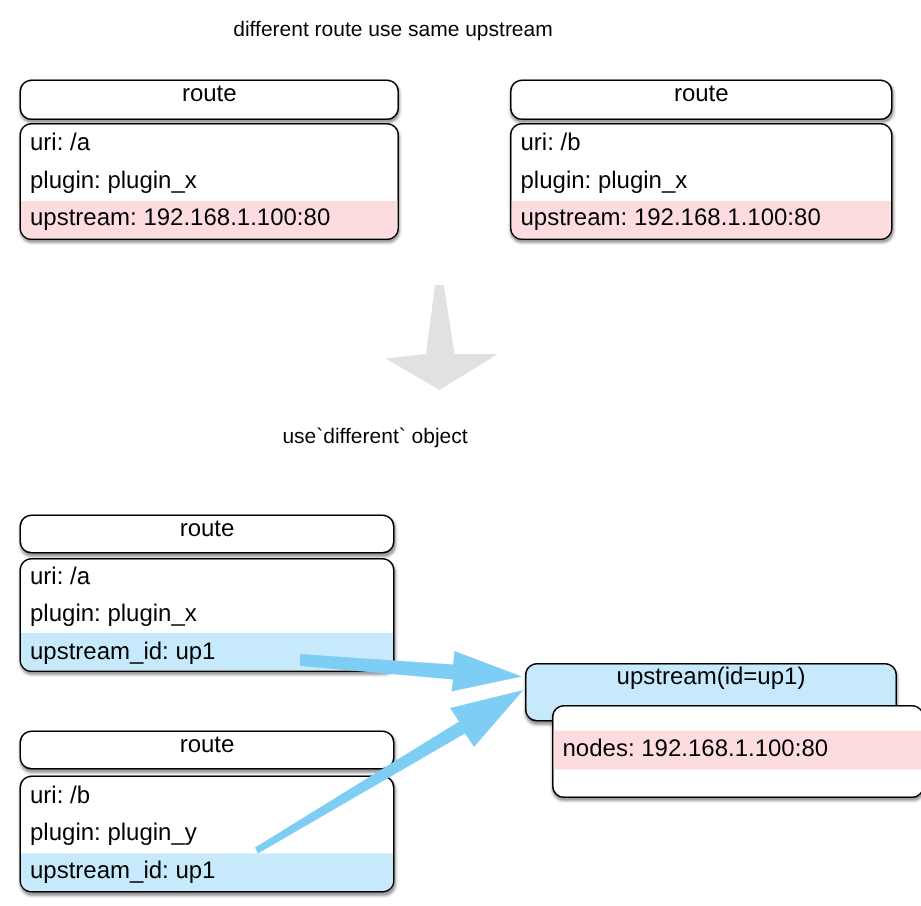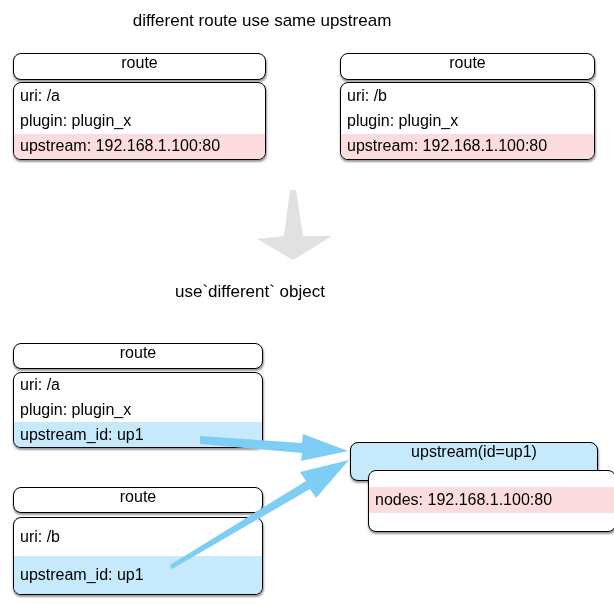--- a/index.html
+++ b/index.html
@@ -8,21 +8,21 @@
     position: relative;
     width: 614px;
     height: 604px;
     background: #ffffff;
     font-family: "Liberation Sans", sans-serif;
     color: #000;
     overflow: hidden;
   }
   .caption {
     position: absolute;
-    font-size: 17px;
+    font-size: 14px;
     text-align: center;
     color: #000;
   }
   .caption.title { top: 11px; left: 2px; width: 520px; }
   .caption.subtitle { top: 282px; left: 0px; width: 500px; }
 
   .node-header {
     position: absolute;
     background: #ffffff;
     border: 1.5px solid #000;
@@ -96,20 +96,21 @@
     <div class="node-row">uri: /a</div>
     <div class="node-row">plugin: plugin_x</div>
     <div class="node-row" style="background: rgb(198, 234, 251);">upstream_id: up1</div>
   </div>
 
   <div class="node-header" style="left:13px; top:487px; width:250px; height:26px;">
     <span>route</span>
   </div>
   <div class="node-body" style="left:13px; top:517px; width:250px; height:78px;">
     <div class="node-row">uri: /b</div>
+    <div class="node-row">plugin: plugin_y</div>
     <div class="node-row" style="background: rgb(198, 234, 251);">upstream_id: up1</div>
   </div>
 
   <div class="node-header" style="left: 350px; top: 442px; width: 248px; height: 39px; background: rgb(198, 234, 251);">
     <span>upstream(id=up1)</span>
   </div>
   <div class="node-body upstream-body" style="left:368px; top:470px; width:248px; height:62px;">
     <div class="node-row" style="background: rgb(252, 220, 222);">nodes: 192.168.1.100:80</div>
   </div>
 

